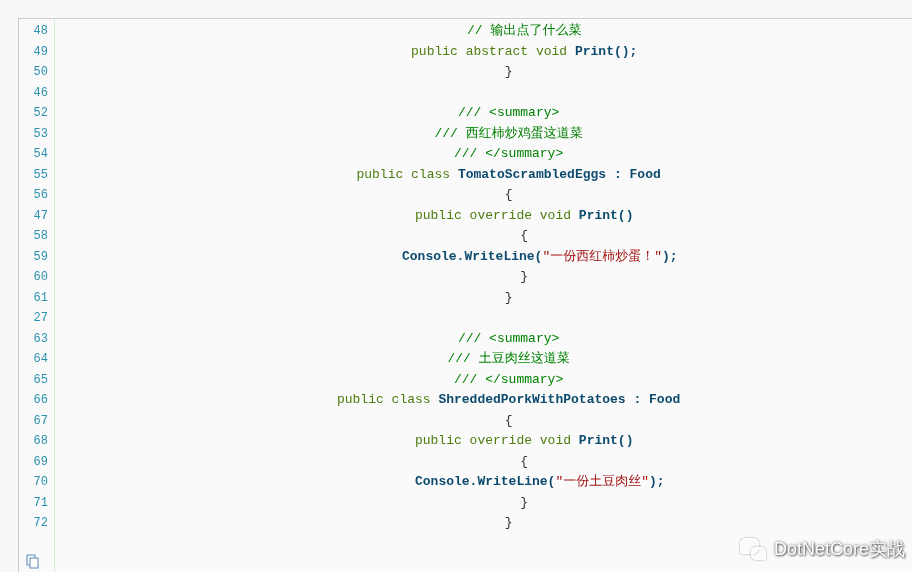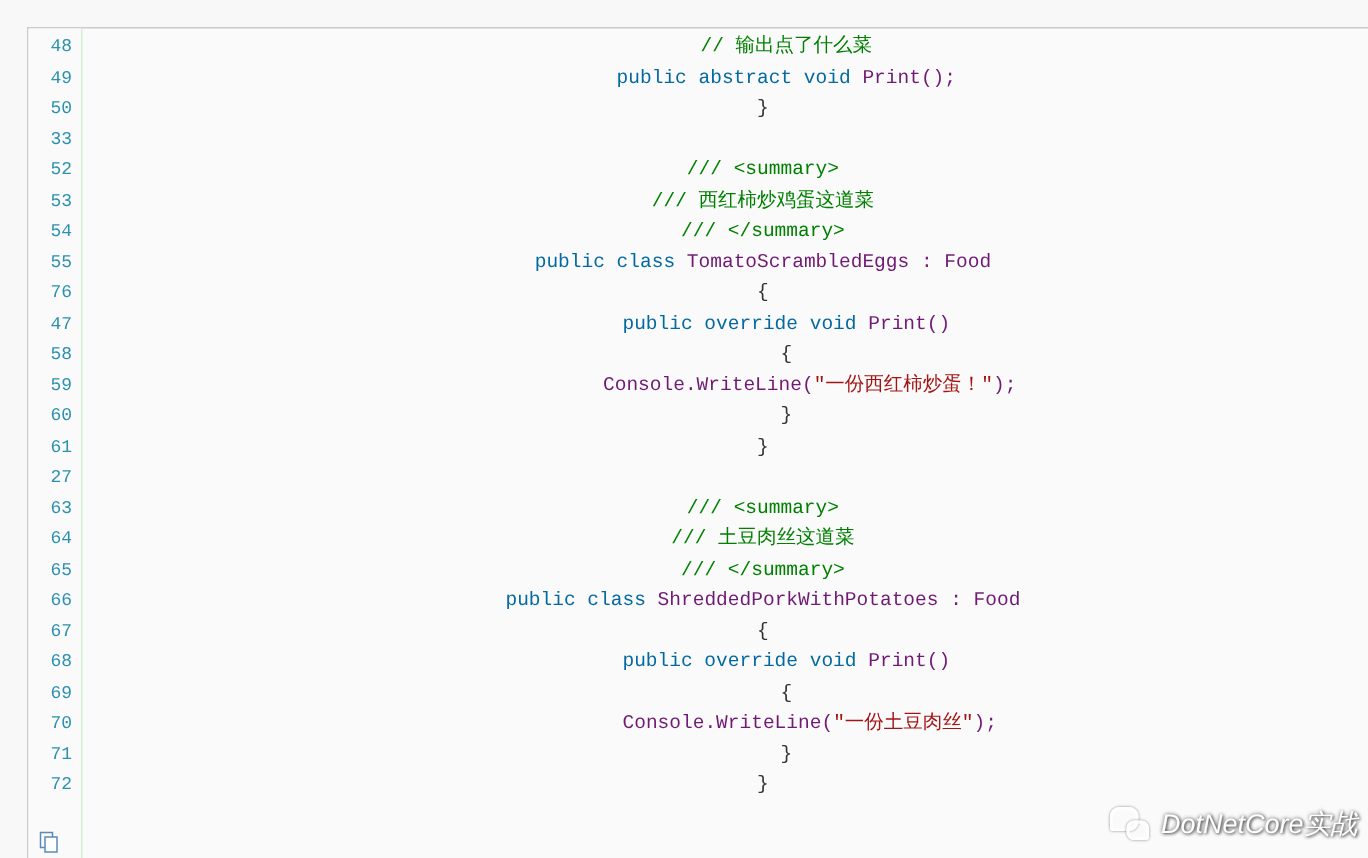--- a/index.html
+++ b/index.html
@@ -41,24 +41,24 @@
     padding-left: 8px;
     padding-top: 2px;
     line-height: 20.5px;
     white-space: pre;
     color: #333;
     text-align: center;
   }
   .ln { height: 20.5px; }
   .cl { height: 20.5px; }
   .comment { color: #008000; }
-  .keyword { color: #0369a1; }
+  .keyword { color: #4d7c0f; }
   .string { color: #a31515; }
   .punct { color: #333; }
-  .ident { color: #701a75; }
+  .ident { color: #0c4a6e; font-weight: bold; }
   .toolbar {
     position: absolute;
     bottom: 4px;
     left: 6px;
   }
   .toolbar-icon {
     width: 16px;
     height: 16px;
     display: inline-block;
   }
@@ -67,21 +67,20 @@
     right: 18px;
     bottom: 16px;
     display: flex;
     align-items: center;
     gap: 8px;
     color: #fff;
     text-shadow: 0 0 3px rgba(0,0,0,0.7), 1px 1px 2px rgba(0,0,0,0.6);
     font-family: "Microsoft YaHei", Arial, sans-serif;
     font-size: 18px;
     opacity: 0.9;
-    font-style: italic;
   }
   .watermark-icon {
     width: 26px;
     height: 22px;
     position: relative;
   }
   .watermark-icon::before, .watermark-icon::after {
     content: "";
     position: absolute;
     border: 2px solid #fff;
@@ -101,26 +100,26 @@
 </style>
 </head>
 <body>
 
 <div class="container">
   <div class="code-area">
     <div class="gutter" id="gutter">
         <div class="ln">48</div>
         <div class="ln">49</div>
         <div class="ln">50</div>
-        <div class="ln">33</div>
+        <div class="ln">46</div>
         <div class="ln">52</div>
         <div class="ln">53</div>
         <div class="ln">54</div>
         <div class="ln">55</div>
-        <div class="ln">76</div>
+        <div class="ln">56</div>
         <div class="ln">47</div>
         <div class="ln">58</div>
         <div class="ln">59</div>
         <div class="ln">60</div>
         <div class="ln">61</div>
         <div class="ln">27</div>
         <div class="ln">63</div>
         <div class="ln">64</div>
         <div class="ln">65</div>
         <div class="ln">66</div>

